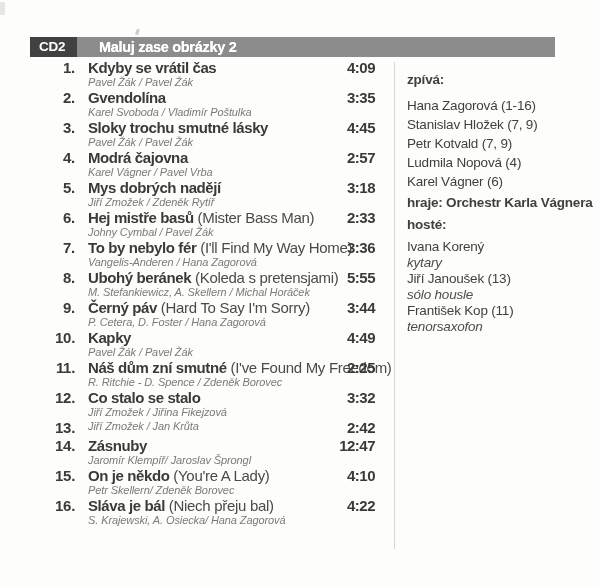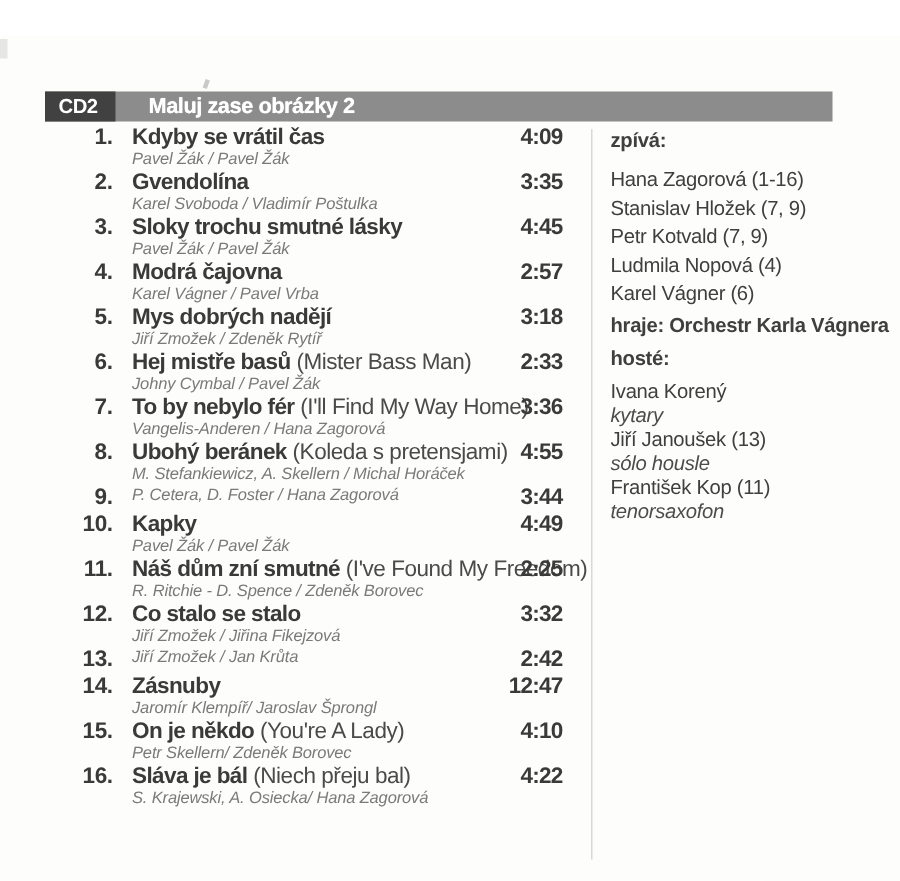--- a/index.html
+++ b/index.html
@@ -5,21 +5,20 @@
   html, body { margin: 0; padding: 0; }
   body {
     width: 600px; height: 587px;
     font-family: "Liberation Sans", sans-serif;
     position: relative;
     overflow: hidden;
   }
   .page {
     position: absolute; inset: 0;
     background: var(--page-bg, #fdfdfb);
-    margin-top: 24px;
   }
   
   .speck-corner {
     position: absolute; left: 0; top: 2px; width: 5px; height: 13px;
     background: #e6e6e4;
   }
   .speck-mark {
     position: absolute; left: 136px; top: 29px; width: 3px; height: 6px;
     background: #a8a8a8; transform: rotate(20deg); opacity: .6;
   }
@@ -68,21 +67,21 @@
     font-weight: 700; font-size: 15px; line-height: 16px;
     color: var(--ink, #3a3a3a); letter-spacing: -0.5px;
   }
   
   .column-divider {
     position: absolute; left: 394px; top: 62px; width: 1px; height: 487px;
     background: var(--divider, #d8d8d8);
   }
   
   .credits-column {
-    position: absolute; left: 407px; top: 62px; width: 190px;
+    position: absolute; left: 407px; top: 72px; width: 190px;
     color: var(--ink2, #3f3f3f); font-size: 13.5px; letter-spacing: -0.2px;
   }
   .col-heading { font-weight: 700; line-height: 15px; }
   .vocalists { margin-top: 9px; }
   .vocalist-line { line-height: 19px; white-space: nowrap; }
   .orchestra-line { margin-top: 4px; font-weight: 700; line-height: 15px; white-space: nowrap; }
   .guests-heading { margin-top: 7px; }
   .guests { margin-top: 7px; }
   .guest-name { line-height: 16px; white-space: nowrap; }
   .guest-instrument { font-style: italic; line-height: 16px; color: #4c4c4c; white-space: nowrap; }
@@ -156,25 +155,26 @@
           <div class="track-credits">Vangelis-Anderen / Hana Zagorová</div>
         </div>
         <div class="track-duration">3:36</div>
       </div>
       <div class="track-row">
         <div class="track-number">8.</div>
         <div class="track-main">
           <div class="track-title-line"><span>Ubohý beránek</span><span class="track-subtitle"> (Koleda s pretensjami)</span></div>
           <div class="track-credits">M. Stefankiewicz, A. Skellern / Michal Horáček</div>
         </div>
-        <div class="track-duration">4:55</div>
+        <div class="track-duration">5:55</div>
       </div>
       <div class="track-row">
         <div class="track-number">9.</div>
         <div class="track-main">
+          <div class="track-title-line"><span>Černý páv</span><span class="track-subtitle"> (Hard To Say I'm Sorry)</span></div>
           <div class="track-credits">P. Cetera, D. Foster / Hana Zagorová</div>
         </div>
         <div class="track-duration">3:44</div>
       </div>
       <div class="track-row">
         <div class="track-number">10.</div>
         <div class="track-main">
           <div class="track-title-line"><span>Kapky</span></div>
           <div class="track-credits">Pavel Žák / Pavel Žák</div>
         </div>

